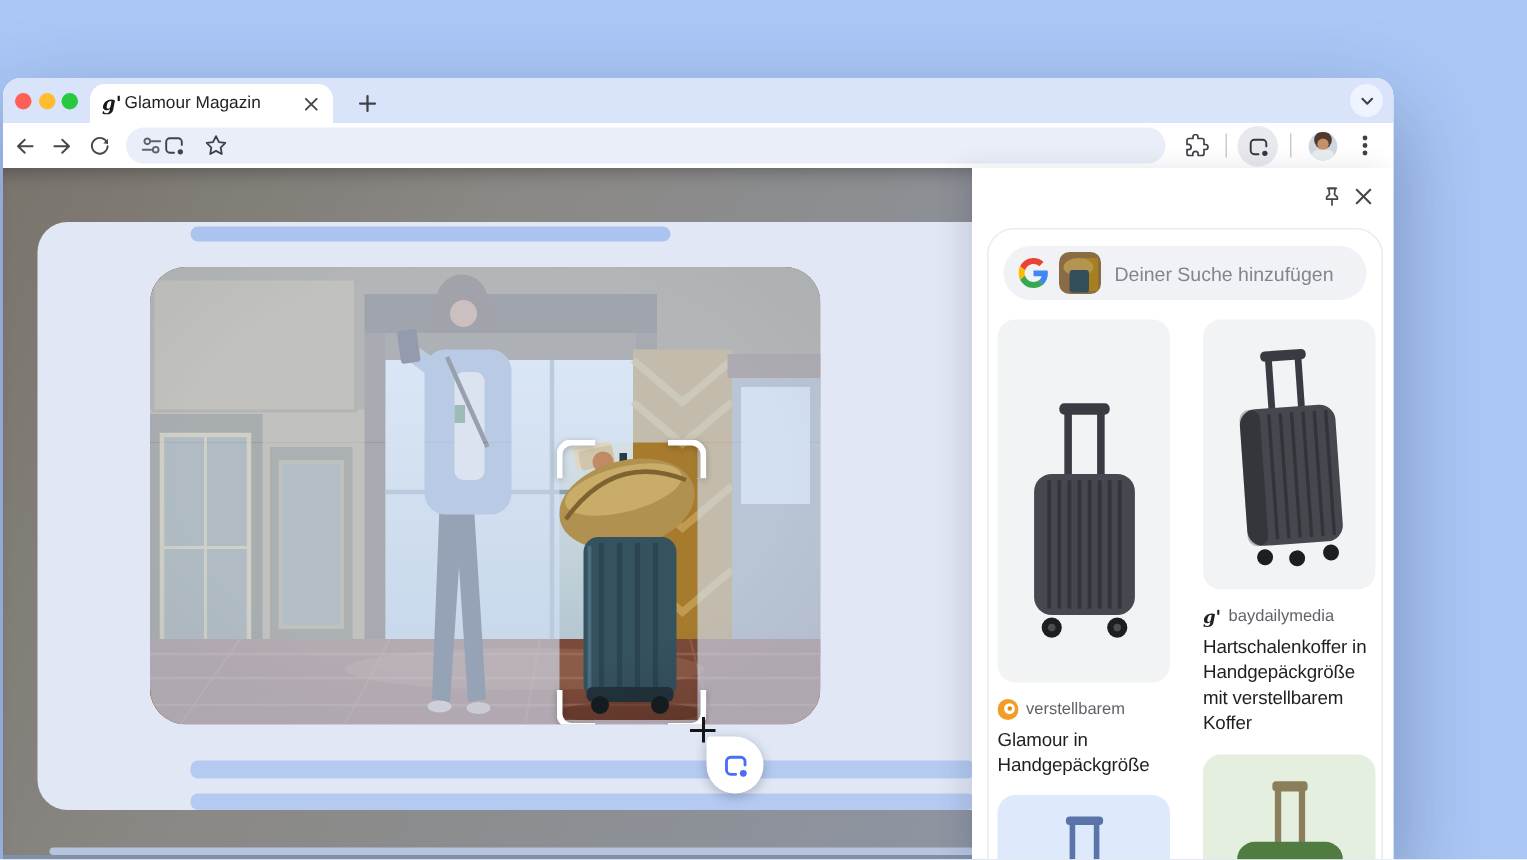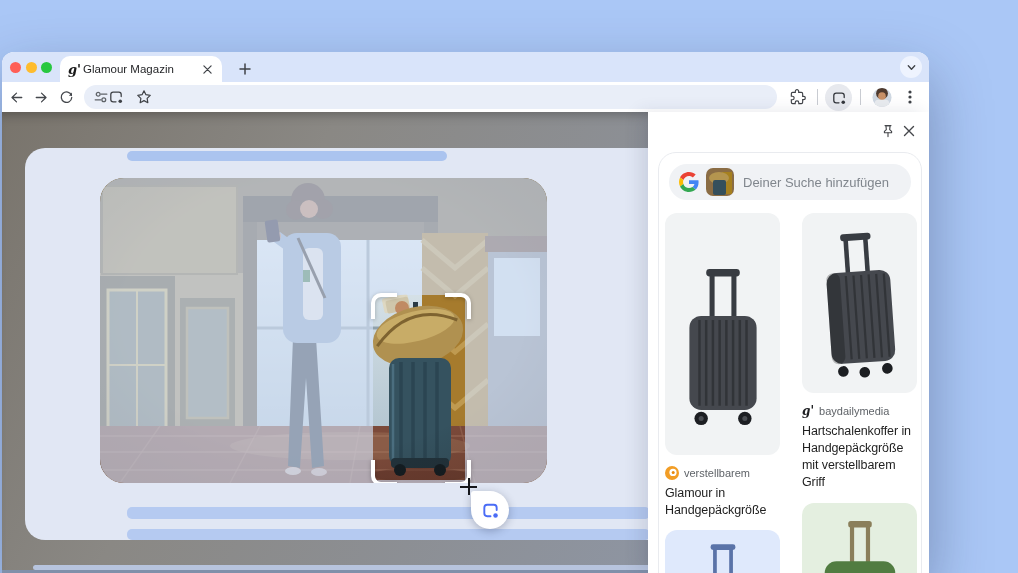--- a/index.html
+++ b/index.html
@@ -376,21 +376,21 @@
                   <path d="M34 57v110M44 57v110M54 57v110M64 57v110M74 57v110M84 57v110" stroke="rgba(0,0,0,.28)" stroke-width="3"></path>
                   <circle cx="22" cy="182" r="7" fill="#1c1e22"></circle>
                     <circle cx="50" cy="185" r="7" fill="#1c1e22"></circle>
                     <circle cx="80" cy="182" r="7" fill="#1c1e22"></circle>
                 </svg>
               </div>
               <div class="src-row">
                 <span class="src-g">g'</span>
                 <span class="src-name">baydailymedia</span>
               </div>
-              <div class="ptitle">Hartschalenkoffer in Handgepäckgröße mit verstellbarem Griff</div>
+              <div class="ptitle">Hartschalenkoffer in Handgepäckgröße mit verstellbarem Koffer</div>
               <div class="pcard" style="height:200px;background:#e4efe0;margin-top:12px">
                 <svg width="84" height="172" viewBox="0 0 100 190" style="margin-top:10px">
                   <rect x="36" y="2" width="28" height="8" rx="3" fill="#8a7f5a"></rect>
                   <rect x="38" y="8" width="5" height="44" fill="#8a7f5a"></rect>
                   <rect x="57" y="8" width="5" height="44" fill="#8a7f5a"></rect>
                   <rect x="8" y="50" width="84" height="126" rx="14" fill="#517c41"></rect>
                   <path d="M12 74h76M12 100h76M12 126h76M12 152h76" stroke="rgba(0,0,0,.25)" stroke-width="4"></path>
                   <rect x="16" y="80" width="68" height="12" rx="5" fill="rgba(0,0,0,.18)"></rect>
                   <rect x="16" y="132" width="68" height="12" rx="5" fill="rgba(0,0,0,.18)"></rect>
                   <circle cx="24" cy="184" r="7" fill="#20301c"></circle>

